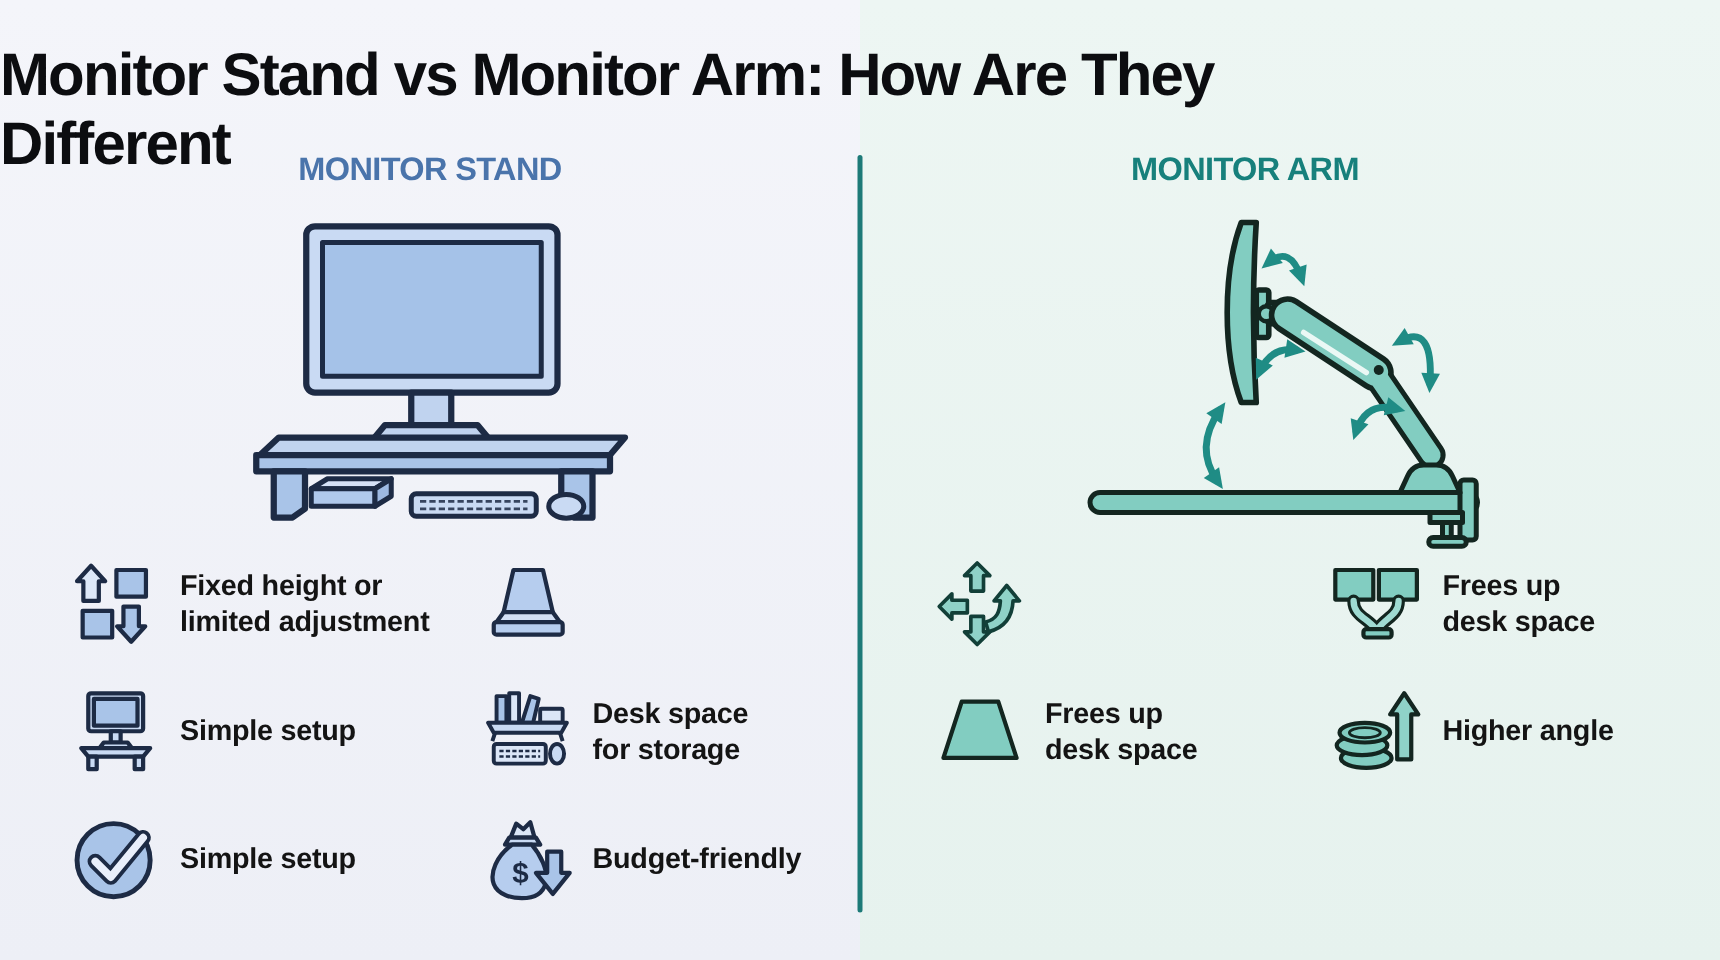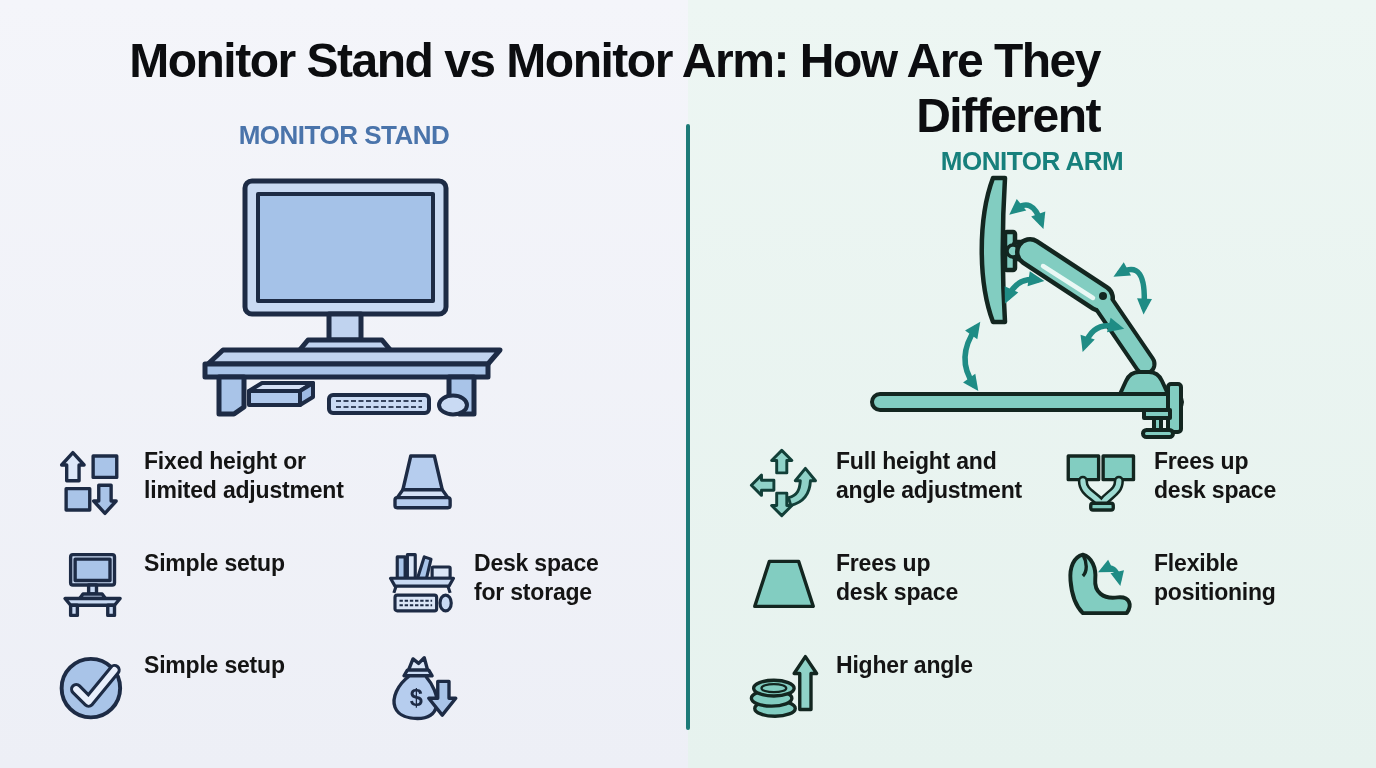--- a/index.html
+++ b/index.html
@@ -4,42 +4,42 @@
 <style>
   html,body{margin:0;padding:0;}
   body{
     width:1376px;height:768px;position:relative;overflow:hidden;
     font-family:"Liberation Sans","DejaVu Sans",sans-serif;
   }
   .panel{position:absolute;top:0;height:768px;width:688px;}
   #left-panel{left:0;background:linear-gradient(180deg,#f4f5fa 0%,#edeff6 100%);}
   #right-panel{left:688px;background:linear-gradient(180deg,#edf6f3 0%,#e6f2ee 100%);}
   .title{
-    position:absolute;top:33px;left:0;width:1100px;text-align:right;
+    position:absolute;top:33px;left:0;width:1100px;text-align:left;
     font-size:48px;font-weight:800;letter-spacing:-1.5px;color:#0c0d10;
   }
   .heading{
     position:absolute;top:120px;width:688px;text-align:center;
     font-size:26px;font-weight:700;letter-spacing:-0.5px;
   }
   #left-heading{left:0;color:#4a74ab;}
-  #right-heading{left:688px;color:#17807c;margin-top:26px;}
+  #right-heading{left:652px;color:#17807c;}
   .divider{
     position:absolute;left:686px;top:124px;width:4px;height:606px;
     background:#1d7a78;border-radius:2px;
   }
   .illustration{position:absolute;}
   #stand-illo{left:183px;top:176px;width:330px;height:245px;}
   #arm-illo{left:860px;top:168px;width:356px;height:286px;}
   .features{
     position:absolute;display:grid;grid-auto-rows:76px;row-gap:26px;align-items:center;
   }
   #left-features{left:56px;top:445px;grid-template-columns:330px 280px;}
   #right-features{left:748px;top:445px;grid-template-columns:318px 280px;}
-  .feature{display:flex;gap:16px;}
+  .feature{display:flex;align-items:center;gap:16px;}
   .ficon{width:72px;height:72px;flex:0 0 auto;display:flex;align-items:center;justify-content:center;}
   .ficon svg{width:100%;height:100%;display:block;}
   .ftext{
     font-size:23px;font-weight:700;color:#141414;line-height:1.28;
     white-space:pre-line;letter-spacing:-0.2px;
   }
 </style>
 </head>
 <body>
 
@@ -205,39 +205,38 @@
       <svg viewBox="0 0 64 64">
           <g stroke="#1d2b45" stroke-width="3" stroke-linejoin="round">
         <path d="M20 17 L24 7 L29 11 L34 6 L37 17 Z" fill="#dbe6f7"></path>
         <path d="M19 17 h19 l3 5 h-25 z" fill="#c9daf3"></path>
         <path d="M21 22 C 10 30 5 42 8 50 C 11 58 21 60 28 60 C 36 60 43 57 45 49 C 47 40 41 29 35 22 Z" fill="#b6cdee"></path>
         <path d="M46 27 h10 v15 h6 L50 57 38 42 h8 z" fill="#a9c4e8"></path>
       </g>
       <text x="27" y="49" font-size="21" font-weight="bold" fill="#1d2b45" text-anchor="middle" font-family="Liberation Sans, sans-serif">$</text>
         </svg>
     </span>
+    <span class="ftext">Budget-friendly</span>
   </div>
 
 </div>
 
 <div class="features" id="right-features">
 
   <div class="feature">
     <span class="ficon">
       <svg viewBox="0 0 64 64">
           <g stroke="#123f38" stroke-width="2.6" stroke-linejoin="round" fill="#8fd2c8">
         <path d="M30 3 L39 12 H34.5 V23 H25.5 V12 H21 Z"></path>
         <path d="M3 34 L12 25 V29.5 H23 V38.5 H12 V43 Z"></path>
         <path d="M30 61 L21 52 H25.5 V41 H34.5 V52 H39 Z"></path>
         <path d="M36 45 C 44 43 46 38 46.5 30 L 42 30 L 51 19 L 60 30 L 55.5 30 C 55 41 50 49 38 52 Z"></path>
       </g>
         </svg>
     </span>
-    <span class="ftext">Full height and
-angle adjustment</span>
   </div>
 
   <div class="feature">
     <span class="ficon">
       <svg viewBox="0 0 64 64">
         <g stroke="#132620" stroke-width="3" stroke-linejoin="round">
           <rect x="2" y="8" width="27" height="21" fill="#82cdc1"></rect>
           <rect x="33" y="8" width="27" height="21" fill="#82cdc1"></rect>
         </g>
         <g fill="none" stroke="#132620" stroke-linecap="round">
@@ -259,31 +258,20 @@
   <div class="feature">
     <span class="ficon">
       <svg viewBox="0 0 64 64">
         <path d="M19 11 H45 L58 51 H6 Z" fill="#82cdc1" stroke="#132620" stroke-width="3" stroke-linejoin="round"></path>
       </svg>
     </span>
     <span class="ftext">Frees up
 desk space</span>
   </div>
 
-  <div class="feature">
-    <span class="ficon">
-      <svg viewBox="0 0 64 64">
-        <path d="M15 5 C 7 7 3 16 4 28 C 5 41 9 51 15 57 H 54 C 59 50 57 42 46 43 C 33 45 25 38 26 27 C 27 17 23 7 15 5 Z" fill="#82cdc1" stroke="#132620" stroke-width="3.5" stroke-linejoin="round"></path>
-        <path d="M15 5 C 19 12 19 20 15 24" fill="none" stroke="#132620" stroke-width="3"></path>
-        <path d="M34 18 Q 44 13 47 27" fill="none" stroke="#1f8c85" stroke-width="4.5" stroke-linecap="round" marker-start="url(#ah)" marker-end="url(#ah)"></path>
-      </svg>
-    </span>
-    <span class="ftext">Flexible
-positioning</span>
-  </div>
 
   <div class="feature">
     <span class="ficon">
       <svg viewBox="0 0 64 64">
         <path d="M41 20 L51 5 L61 20 H56 V52 H46 V20 Z" fill="#8fd2c8" stroke="#132620" stroke-width="3" stroke-linejoin="round"></path>
         <g stroke="#132620" stroke-width="3" stroke-linejoin="round" fill="#82cdc1">
           <ellipse cx="24" cy="51" rx="18" ry="7"></ellipse>
           <ellipse cx="21" cy="42" rx="18" ry="7"></ellipse>
           <ellipse cx="23" cy="33" rx="18" ry="7"></ellipse>
           <ellipse cx="23" cy="33" rx="11" ry="3.6" fill="none" stroke-width="2"></ellipse>

